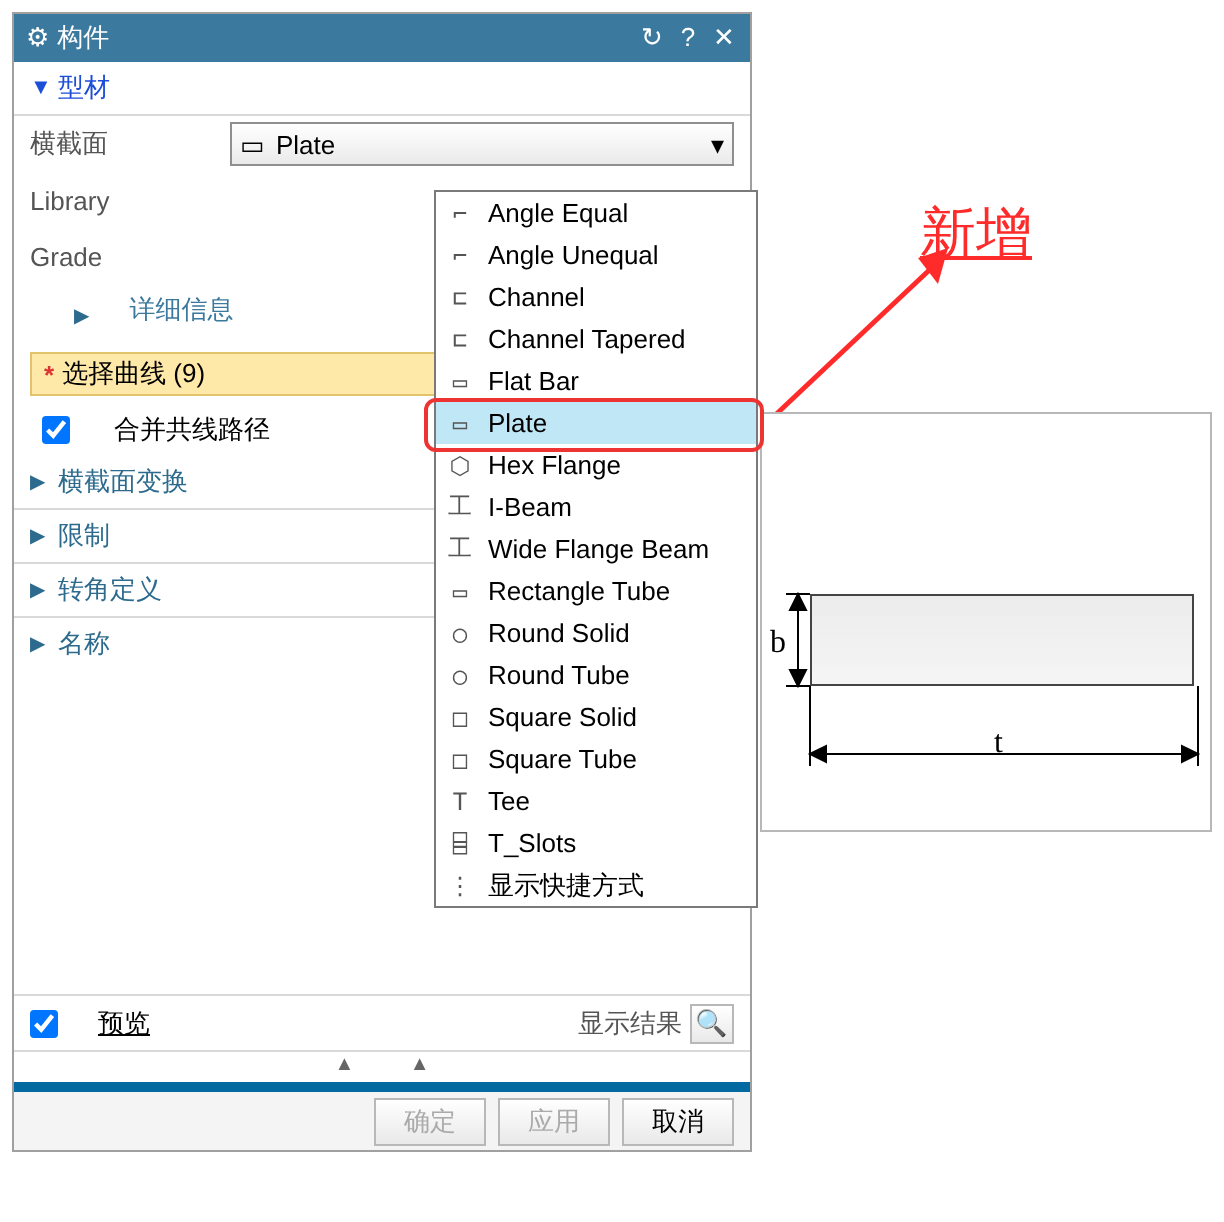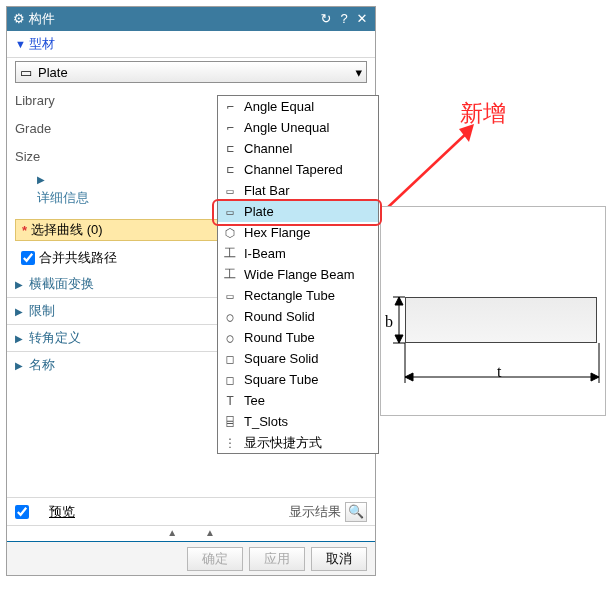--- a/index.html
+++ b/index.html
@@ -12,40 +12,40 @@
   .section-head { color: #1d4ed8; padding: 4px 8px; border-bottom: 1px solid #d9d9d9; display: flex; align-items: center; cursor: pointer; }
   .section-head .caret { font-size: 11px; width: 14px; }
   .caret.right::before { content: "▶"; }
   .caret.down::before { content: "▼"; }
   .section-body { padding: 0 8px; }
   .row { display: flex; align-items: center; height: 28px; }
   .row label { flex: 0 0 100px; color: #555; }
   .row .value { flex: 1; }
   .dropdown-closed { height: 22px; border: 1px solid #8f8f8f; background: linear-gradient(#fff,#eaeaea); display: flex; align-items: center; padding: 0 4px; justify-content: space-between; }
   .dd-icon { width: 14px; display: inline-block; }
-  .details-link { color: #3b7a9e; padding: 4px 8px 8px 22px; display: flex; align-items: flex-start; gap: 4px; cursor: pointer; flex-direction: column; }
+  .details-link { color: #3b7a9e; padding: 4px 8px 8px 22px; display: flex; align-items: flex-end; gap: 20px; cursor: pointer; }
   .highlight-row { background: #ffe9a8; border: 1px solid #e0c36b; height: 22px; display: flex; align-items: center; padding: 0 6px; gap: 4px; margin: 4px 0; }
   .highlight-row .req { color: #d33; font-weight: bold; }
-  .chk-row { display: flex; align-items: center; gap: 4px; height: 26px; padding: 0 6px; }
+  .chk-row { display: flex; align-items: center; gap: 22px; height: 26px; padding: 0 6px; }
   .footer1 { border-top: 1px solid #d9d9d9; height: 28px; display: flex; align-items: center; justify-content: space-between; padding: 0 8px; }
   .result-right { display: flex; align-items: center; gap: 4px; color: #555; }
   .mag { width: 22px; height: 20px; border: 1px solid #b8b8b8; display: flex; align-items: center; justify-content: center; background: linear-gradient(#fff,#e9e9e9); }
   .carets-up { text-align: center; height: 16px; color: #666; border-top: 1px solid #d9d9d9; line-height: 14px; font-size: 10px; }
-  .footer2 { height: 34px; border-top: 1px solid #0369a1; display: flex; align-items: center; justify-content: flex-end; gap: 6px; padding: 0 8px; background: #f4f4f4; }
+  .footer2 { height: 34px; border-top: 5px solid #0369a1; display: flex; align-items: center; justify-content: flex-end; gap: 6px; padding: 0 8px; background: #f4f4f4; }
   .btn { min-width: 56px; height: 24px; border: 1px solid #b8b8b8; background: linear-gradient(#fff,#e9e9e9); display: inline-flex; align-items: center; justify-content: center; padding: 0 10px; }
   .btn.disabled { color: #aaa; }
   .btn:not(.disabled) { cursor: pointer; }
   
   .dd-list { position: absolute; left: 217px; top: 95px; width: 162px; background: #fff; border: 1px solid #7a7a7a; z-index: 10; }
   .dd-item { height: 21px; display: flex; align-items: center; padding: 0 4px; gap: 6px; cursor: pointer; white-space: nowrap; }
   .dd-item.sel { background: #bfe7f5; }
   .dd-sel-box { position: absolute; border: 2px solid #e33; border-radius: 6px; left: 212px; top: 199px; width: 170px; height: 27px; z-index: 11; pointer-events: none; }
   .dd-item .ic { width: 16px; color: #555; font-family: monospace; font-size: 12px; text-align: center; }
   
-  .callout { position: absolute; left: 460px; top: 98px; color: #ff2a2a; font-size: 23px; font-weight: 500; }
+  .callout { position: absolute; left: 460px; top: 98px; color: #ff2a2a; font-size: 28px; font-weight: 500; text-decoration: underline; }
   .arrow-svg { position: absolute; left: 380px; top: 120px; }
   
   .preview-box { position: absolute; left: 380px; top: 206px; width: 226px; height: 210px; border: 1px solid #b8b8b8; background: #fff; }
   .plate-rect { position: absolute; left: 24px; right: 8px; top: 90px; height: 46px; border: 1px solid #444; background: linear-gradient(#ececec,#f5f5f5); }
   .dim { position: absolute; font-family: "Times New Roman", serif; font-size: 16px; color: #000; }
   input[type=checkbox] { width: 14px; height: 14px; }
   .section-head-collapsed { color: #2d6b8e; padding: 4px 8px; border-bottom: 1px solid #d9d9d9; display: flex; align-items: center; cursor: pointer; }
 </style>
 </head>
 <body>
@@ -59,49 +59,47 @@
     <span class="tbtn">?</span>
     <span class="tbtn">✕</span>
   </div>
 
   <div class="section-head">
     <span class="caret down"></span>
     <span>型材</span>
   </div>
   <div class="section-body">
     <div class="row">
+      <label>横截面</label>
       <div class="value">
         <div class="dropdown-closed">
           <span style="display:flex;align-items:center;gap:4px;">
             <span class="dd-icon">▭</span>
             <span>Plate</span>
           </span>
           <span>▾</span>
         </div>
       </div>
     </div>
     <div class="row">
         <label>Library</label>
       </div>
     <div class="row">
         <label>Grade</label>
       </div>
-    <div class="row">
-        <label>Size</label>
-      </div>
     <div class="details-link">
       <span class="caret right" style="color:#2d6b8e;font-size:10px;"></span>
       <span>详细信息</span>
     </div>
   </div>
 
   <div class="section-body">
     <div class="highlight-row">
       <span class="req">*</span>
-      <span>选择曲线 (0)</span>
+      <span>选择曲线 (9)</span>
     </div>
     <div class="chk-row">
       <input type="checkbox" checked="" style="">
       <span>合并共线路径</span>
     </div>
   </div>
 
   <div class="section-head-collapsed">
     <span class="caret right" style="font-size:10px;width:14px;"></span>
     <span>横截面变换</span>

